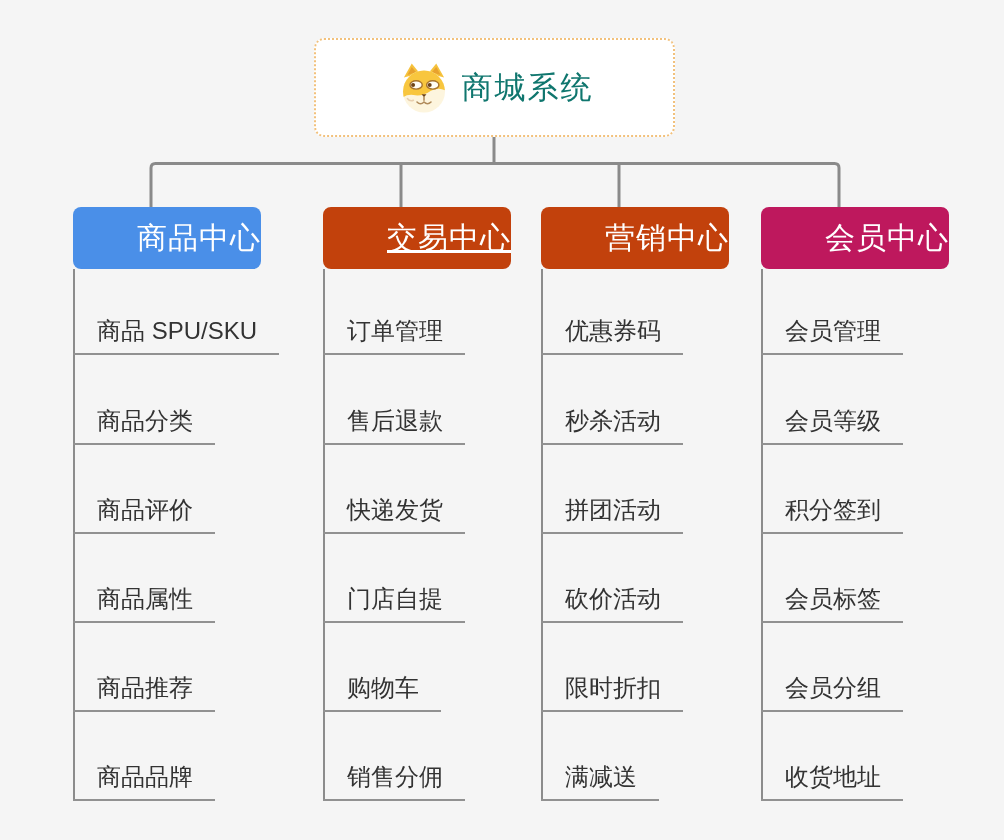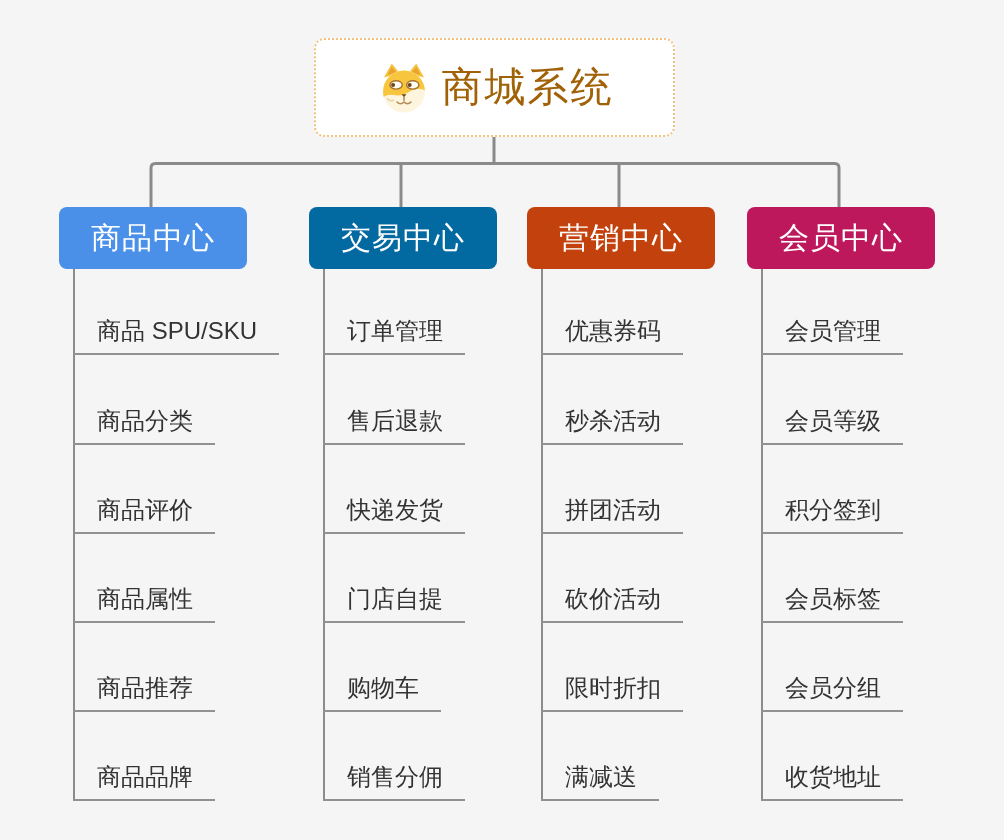--- a/index.html
+++ b/index.html
@@ -18,36 +18,36 @@
   .root-node {
     position: absolute; left: 314px; top: 38px;
     width: 357px; height: 95px;
     background: #ffffff;
     border: 2px dotted #f2c17c;
     border-radius: 10px;
     display: flex; align-items: center; justify-content: center;
     gap: 10px;
   }
   .root-title {
-    font-size: 41px; color: #a16207; letter-spacing: 2px; white-space: nowrap;
+    font-size: 31px; color: #0f766e; letter-spacing: 2px; white-space: nowrap;
   }
   .shiba { width: 56px; height: 54px; flex: 0 0 auto; }
 
   
   .branch { position: absolute; top: 207px; width: 188px; }
   .col1 { left: 57px; }
   .col2 { left: 307px; }
   .col3 { left: 525px; }
   .col4 { left: 745px; }
 
   .bbox {
-    position: absolute; left: 2px; top: 0;
+    position: absolute; left: 16px; top: 0;
     width: 188px; height: 62px;
     border-radius: 8px;
-    display: flex; align-items: center; justify-content: center;
+    display: flex; align-items: center; justify-content: flex-end;
     color: #ffffff; font-size: 30px; letter-spacing: 1px;
     white-space: nowrap;
   }
   .bline {
     position: absolute; left: 16px; top: 62px;
     width: 2px; height: 532px;
     background: #8c8c8c;
   }
   .leaf {
     position: absolute; left: 16px;
@@ -108,21 +108,21 @@
     <div class="bline"></div>
     <div class="leaf l1">商品 SPU/SKU</div>
     <div class="leaf l2">商品分类</div>
     <div class="leaf l3">商品评价</div>
     <div class="leaf l4">商品属性</div>
     <div class="leaf l5">商品推荐</div>
     <div class="leaf l6">商品品牌</div>
   </section>
 
   <section class="branch col2">
-    <div class="bbox" style="background-color: #0369a1;">
+    <div class="bbox" style="background-color: #c2410c; text-decoration: underline;">
       <span>交易中心</span>
     </div>
     <div class="bline"></div>
     <div class="leaf l1">订单管理</div>
     <div class="leaf l2">售后退款</div>
     <div class="leaf l3">快递发货</div>
     <div class="leaf l4">门店自提</div>
     <div class="leaf l5">购物车</div>
     <div class="leaf l6">销售分佣</div>
   </section>

